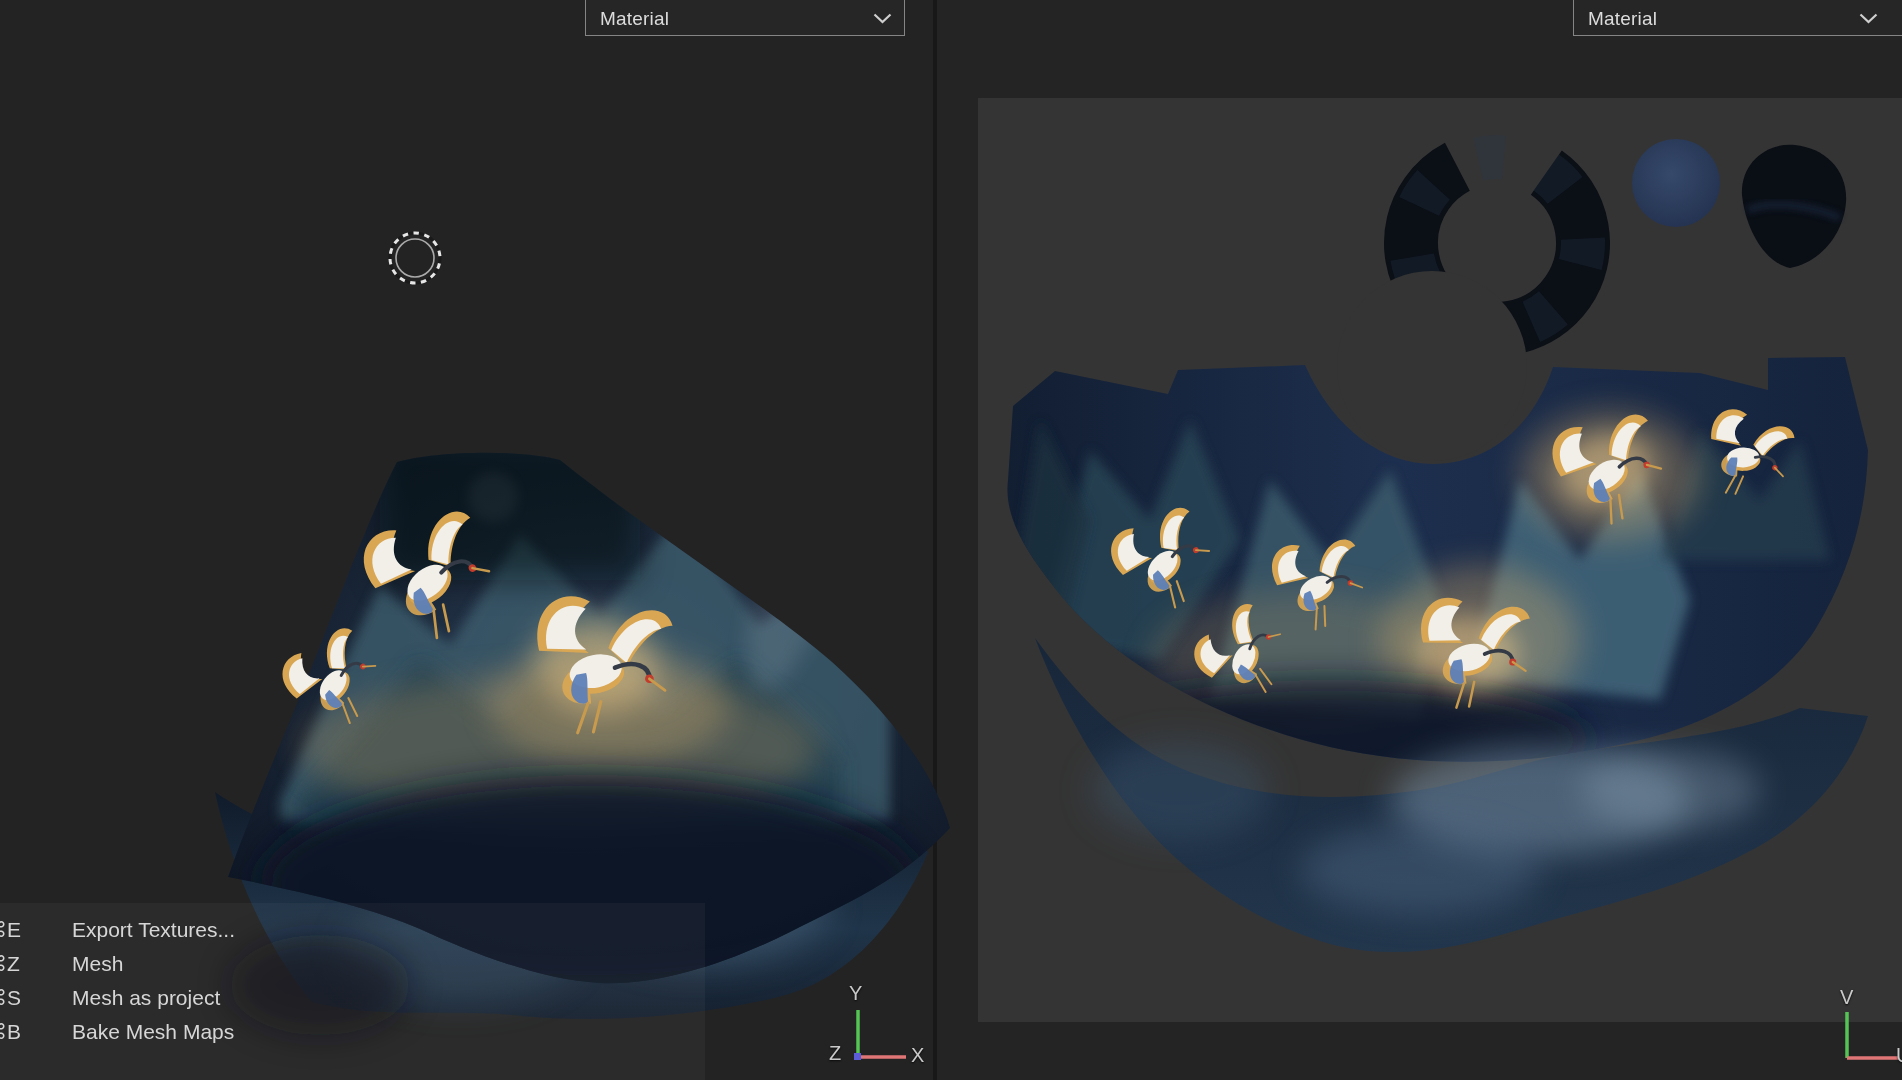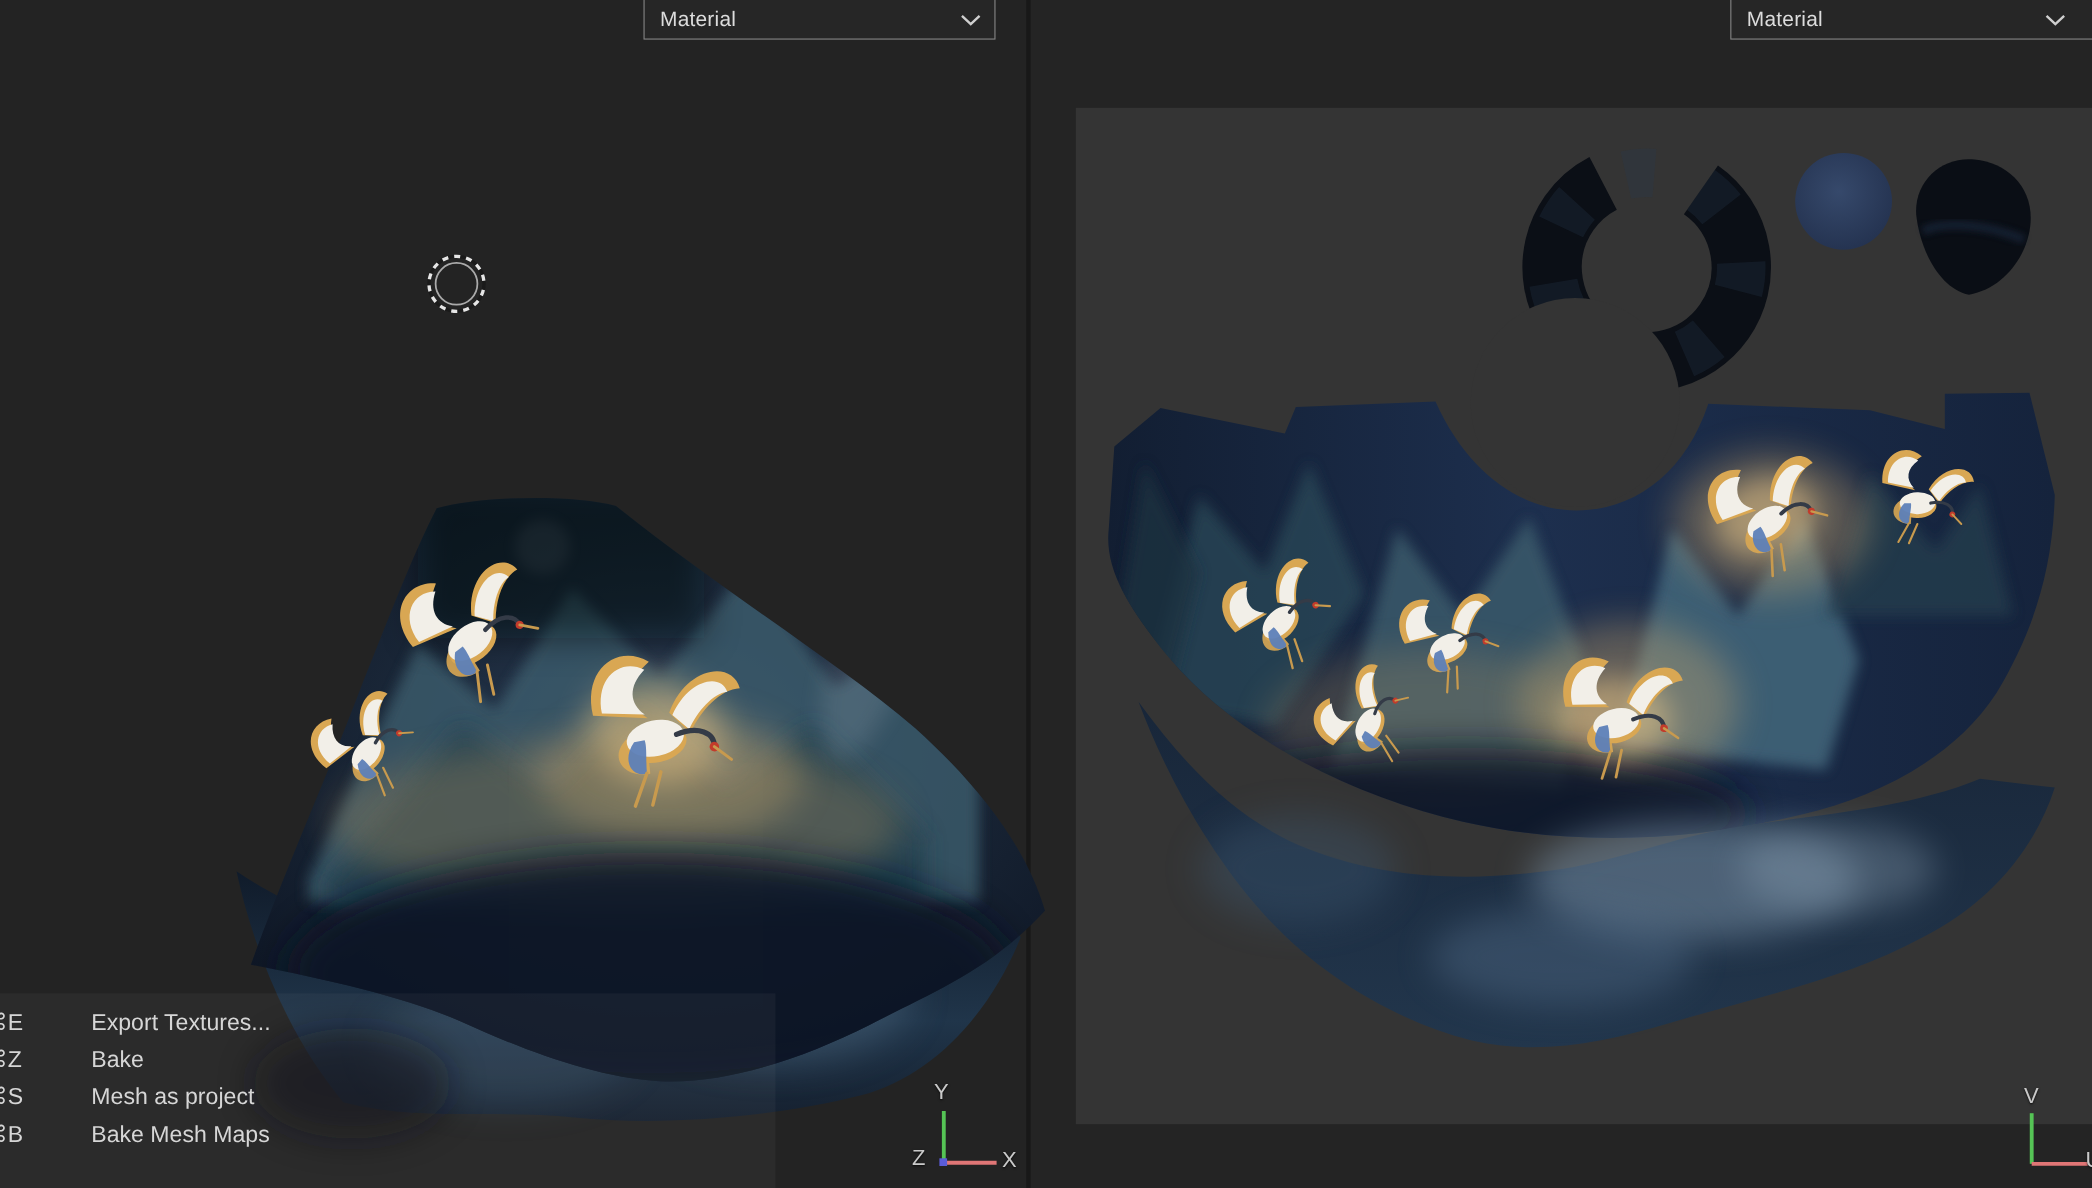--- a/index.html
+++ b/index.html
@@ -25,21 +25,21 @@
   
   .menu-panel{
     position:absolute;left:0;top:903px;width:705px;height:177px;
     background:rgba(150,150,150,0.07);
   }
   .menu-row{
     position:absolute;left:0;height:34px;line-height:34px;white-space:nowrap;
     color:#d6d6d6;font-size:21px;cursor:pointer;
   }
   .menu-row .sc{position:absolute;left:-14px;color:#d6d6d6;}
-  .menu-row .lb{position:absolute;left:83px;}
+  .menu-row .lb{position:absolute;left:72px;}
 
   
   .axis-label{
     position:absolute;color:#c9c9c9;font-size:20px;font-weight:500;
     text-shadow:0 1px 2px rgba(0,0,0,.8);
   }
 </style>
 </head>
 <body>
 
@@ -241,21 +241,21 @@
     </svg>
   </div>
 
   <div class="menu-panel"></div>
   <div class="menu-row" style="top:913px">
     <span class="sc">⌘E</span>
     <span class="lb">Export Textures...</span>
   </div>
   <div class="menu-row" style="top:947px">
     <span class="sc">⌘Z</span>
-    <span class="lb">Bake</span>
+    <span class="lb">Mesh</span>
   </div>
   <div class="menu-row" style="top:981px">
     <span class="sc">⌘S</span>
     <span class="lb">Mesh as project</span>
   </div>
   <div class="menu-row" style="top:1015px">
     <span class="sc">⌘B</span>
     <span class="lb">Bake Mesh Maps</span>
   </div>
 

